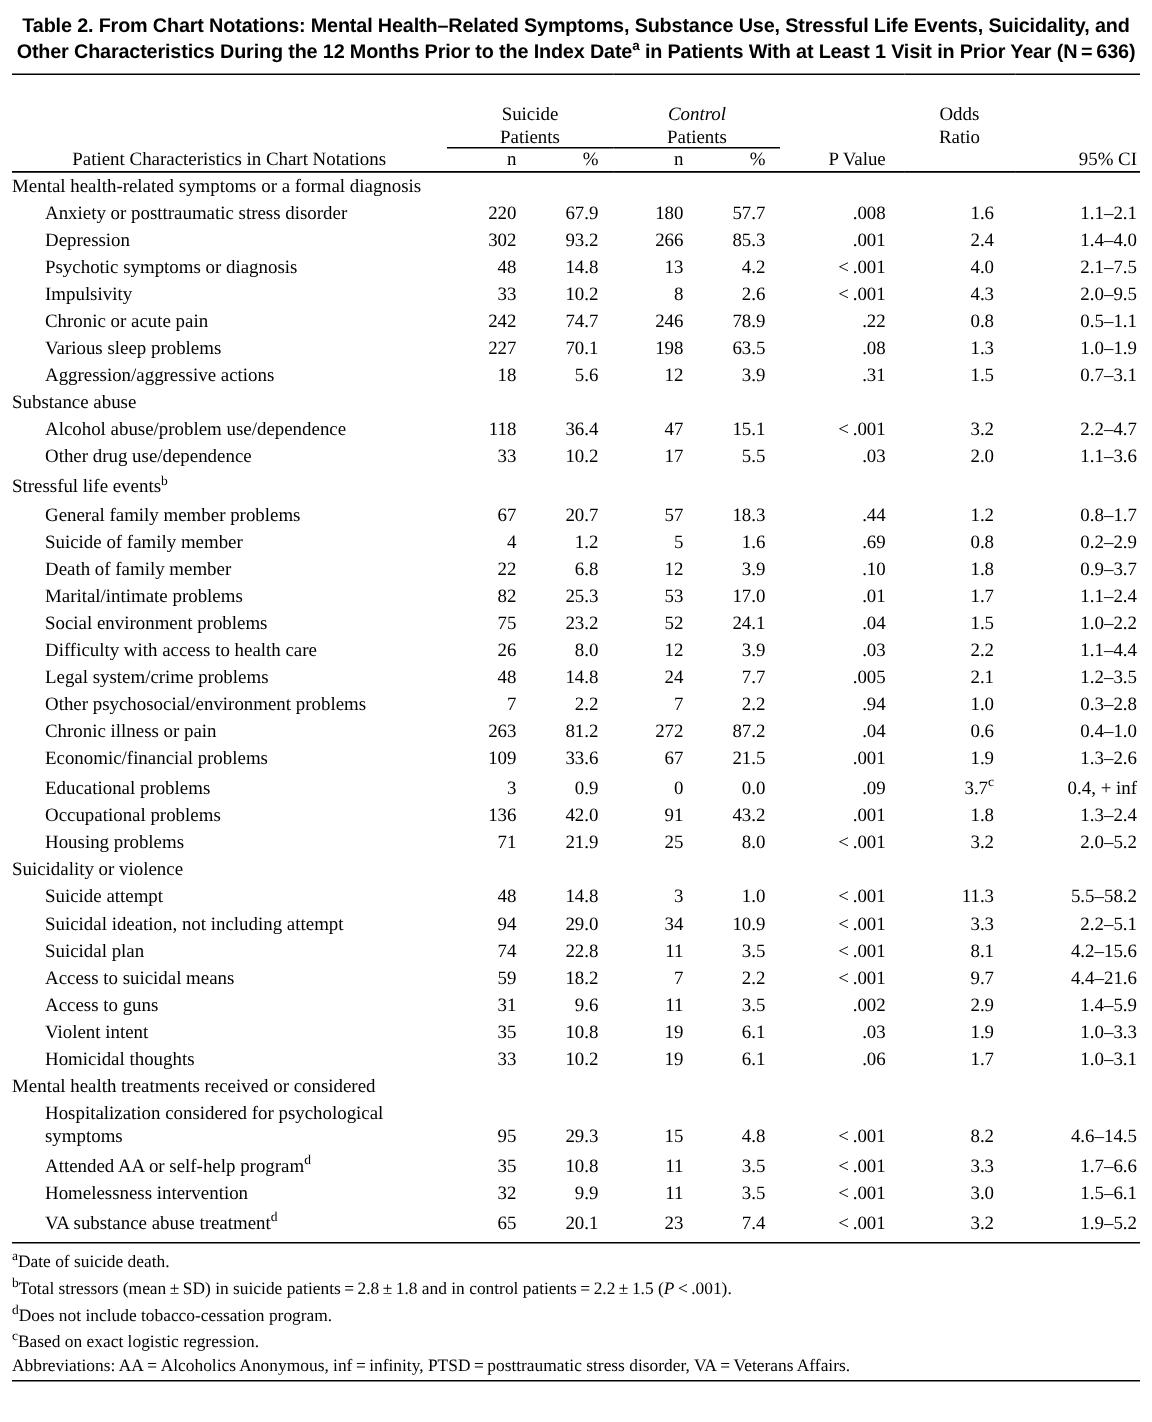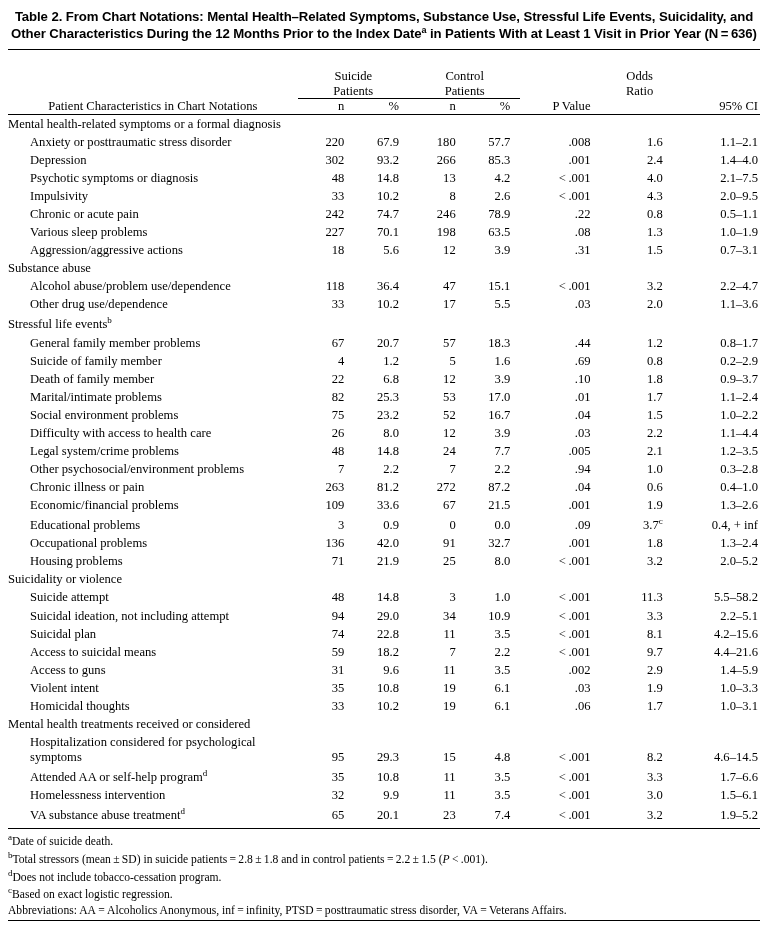--- a/index.html
+++ b/index.html
@@ -116,21 +116,21 @@
       <col class="col-n2">
       <col class="col-p2">
       <col class="col-pv">
       <col class="col-or">
       <col class="col-ci">
     </colgroup>
     <thead>
       <tr class="hdr-line-top">
         <td style="padding-top:3px;"></td>
         <td class="hdr-group" colspan="2" style="padding-top:3px;">Suicide</td>
-        <td class="hdr-group" colspan="2" style="padding-top:3px;">Control</td>
+        <td class="hdr-group" colspan="2" style="padding-top:3px;font-style:italic;">Control</td>
         <td style="padding-top:3px;"></td>
         <td class="hdr-group" style="padding-top:19px;">Odds</td>
         <td style="padding-top:3px;"></td>
       </tr>
       <tr>
         <td></td>
         <td class="hdr-group spanrule" colspan="2">Patients</td>
         <td class="hdr-group spanrule" colspan="2">Patients</td>
         <td></td>
         <td class="hdr-group">Ratio</td>
@@ -306,21 +306,21 @@
           <td class="num col-p2">17.0</td>
           <td class="num col-pv">.01</td>
           <td class="num col-or">1.7</td>
           <td class="num col-ci">1.1–2.4</td>
         </tr>
         <tr class="data">
           <td class="lbl indent">Social environment problems</td>
           <td class="num col-n1">75</td>
           <td class="num col-p1">23.2</td>
           <td class="num col-n2">52</td>
-          <td class="num col-p2">16.7</td>
+          <td class="num col-p2">24.1</td>
           <td class="num col-pv">.04</td>
           <td class="num col-or">1.5</td>
           <td class="num col-ci">1.0–2.2</td>
         </tr>
         <tr class="data">
           <td class="lbl indent">Difficulty with access to health care</td>
           <td class="num col-n1">26</td>
           <td class="num col-p1">8.0</td>
           <td class="num col-n2">12</td>
           <td class="num col-p2">3.9</td>
@@ -376,21 +376,21 @@
           <td class="num col-p2">0.0</td>
           <td class="num col-pv">.09</td>
           <td class="num col-or">3.7<sup class="note">c</sup></td>
           <td class="num col-ci">0.4, + inf</td>
         </tr>
         <tr class="data">
           <td class="lbl indent">Occupational problems</td>
           <td class="num col-n1">136</td>
           <td class="num col-p1">42.0</td>
           <td class="num col-n2">91</td>
-          <td class="num col-p2">32.7</td>
+          <td class="num col-p2">43.2</td>
           <td class="num col-pv">.001</td>
           <td class="num col-or">1.8</td>
           <td class="num col-ci">1.3–2.4</td>
         </tr>
         <tr class="data">
           <td class="lbl indent">Housing problems</td>
           <td class="num col-n1">71</td>
           <td class="num col-p1">21.9</td>
           <td class="num col-n2">25</td>
           <td class="num col-p2">8.0</td>

